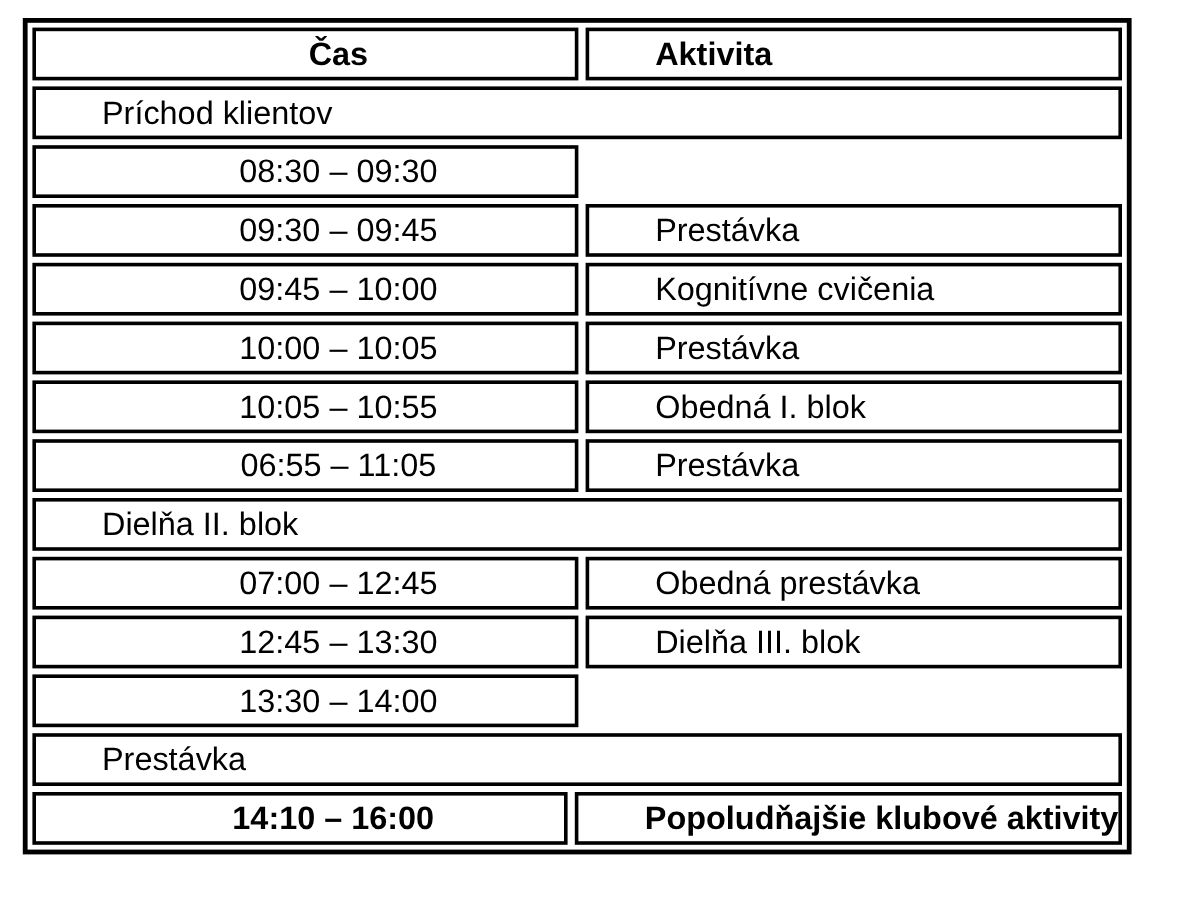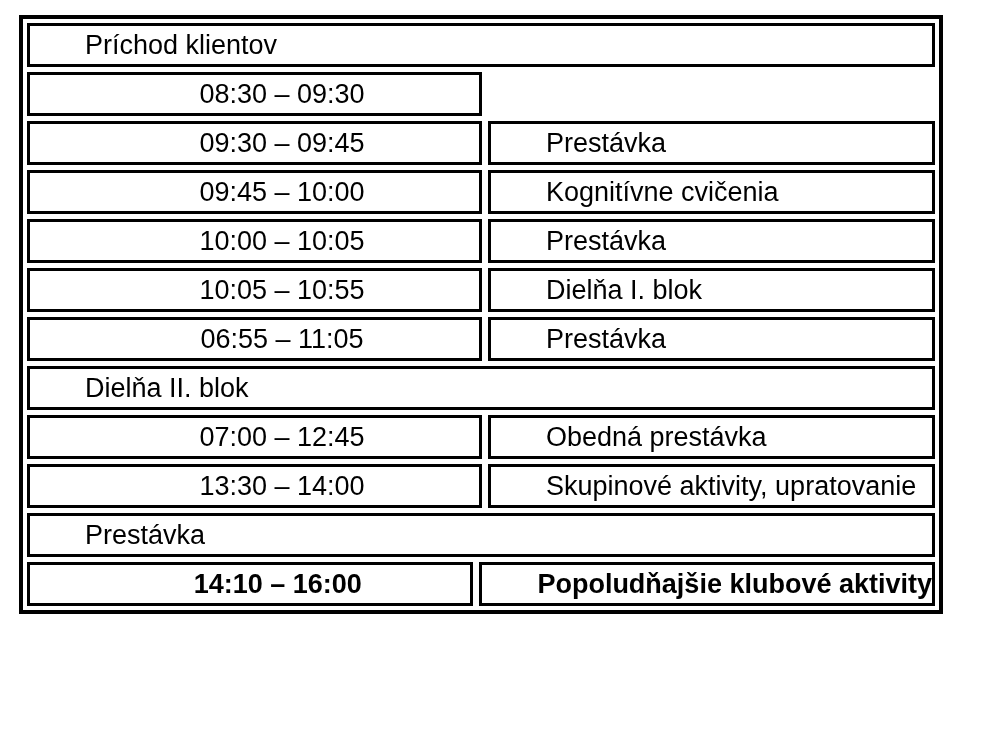--- a/index.html
+++ b/index.html
@@ -51,20 +51,24 @@
     padding-left: 55px;
   }
   .cell.head {
     font-weight: bold;
   }
 </style>
 </head>
 <body>
 
 <div class="schedule">
+  <div class="row">
+    <div class="cell time head">Čas</div>
+    <div class="cell act head">Aktivita</div>
+  </div>
   <div id="rows">
   <div class="row">
     <div class="cell act">Príchod klientov</div>
   </div>
 
   <div class="row">
     <div class="cell time">08:30 – 09:30</div>
   </div>
 
   <div class="row">
@@ -77,41 +81,44 @@
     <div class="cell act">Kognitívne cvičenia</div>
   </div>
 
   <div class="row">
     <div class="cell time">10:00 – 10:05</div>
     <div class="cell act">Prestávka</div>
   </div>
 
   <div class="row">
     <div class="cell time">10:05 – 10:55</div>
-    <div class="cell act">Dielňa I. blok</div>
+    <div class="cell act">Obedná I. blok</div>
   </div>
 
   <div class="row">
     <div class="cell time">06:55 – 11:05</div>
     <div class="cell act">Prestávka</div>
   </div>
 
   <div class="row">
     <div class="cell act">Dielňa II. blok</div>
   </div>
 
   <div class="row">
     <div class="cell time">07:00 – 12:45</div>
     <div class="cell act">Obedná prestávka</div>
   </div>
 
+  <div class="row">
+    <div class="cell time">12:45 – 13:30</div>
+    <div class="cell act">Dielňa III. blok</div>
+  </div>
 
   <div class="row">
     <div class="cell time">13:30 – 14:00</div>
-    <div class="cell act">Skupinové aktivity, upratovanie</div>
   </div>
 
   <div class="row">
     <div class="cell act">Prestávka</div>
   </div>
 
   <div class="row">
     <div class="cell time">14:10 – 16:00</div>
     <div class="cell act">Popoludňajšie klubové aktivity</div>
   </div>

